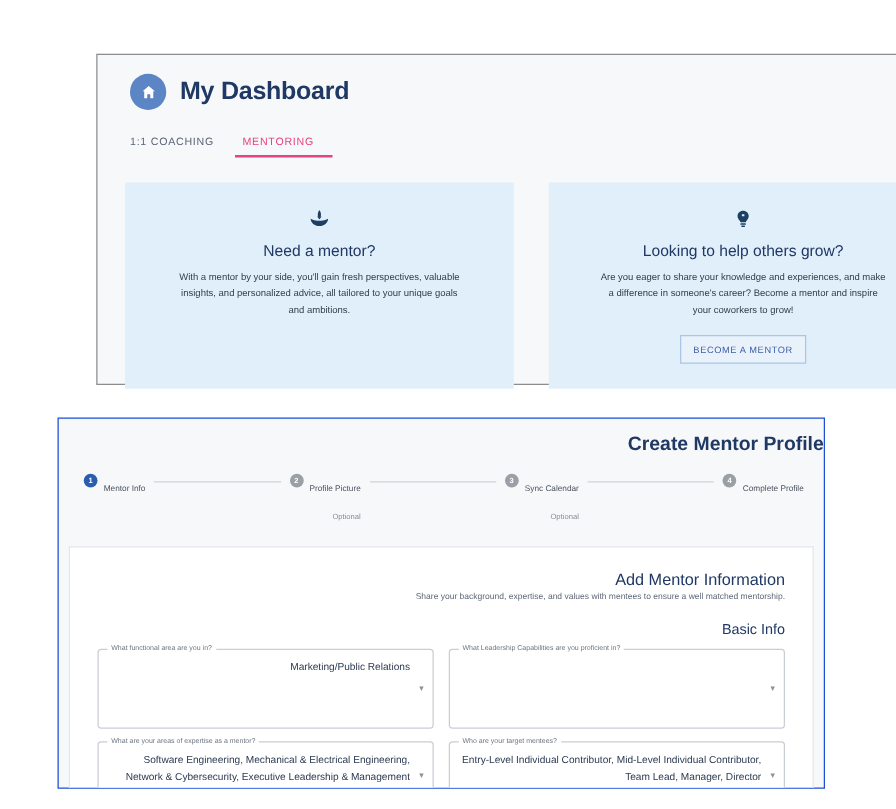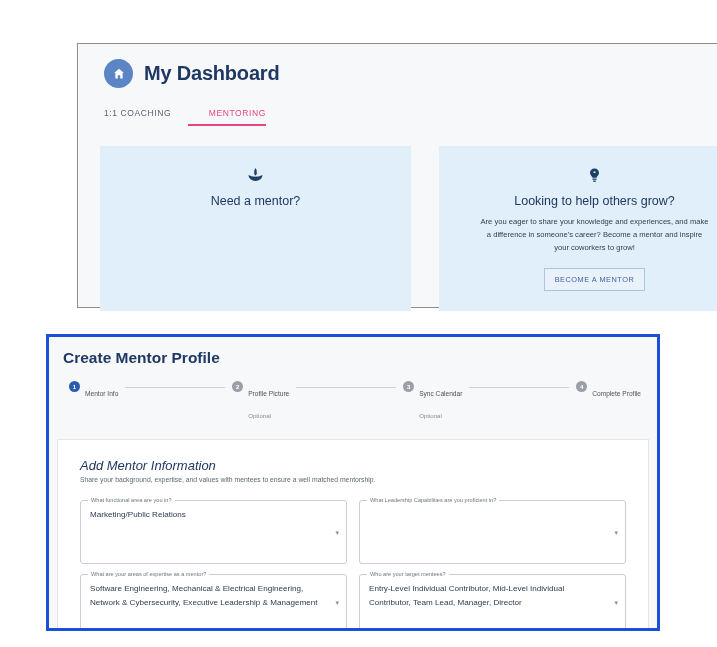--- a/index.html
+++ b/index.html
@@ -44,21 +44,21 @@
     gap: 0;
   }
   .tab {
     font-size: 8.5px; letter-spacing: 0.6px;
     padding: 0 0 6px 0;
     color: #5a6475;
     cursor: pointer;
     border-bottom: 2px solid transparent;
   }
   .tab.t1 { width: 84px; }
-  .tab.t2 { width: 78px; color:#e4447f; border-bottom-color:#e4447f; text-align:right; padding-left:6px;}
+  .tab.t2 { width: 78px; color:#e4447f; border-bottom-color:#e4447f; text-align:left; padding-left:6px;}
 
   .cards {
     display: flex; gap: 28px;
     margin: 20px 22px 0 22px;
   }
   .promo-card {
     flex: 1 1 0;
     background: #e1effa;
     padding: 16px 16px 20px 16px;
     text-align: center;
@@ -85,22 +85,23 @@
     padding: 6px 10px;
     cursor: pointer;
   }
 
   
   .form-panel {
     position: absolute;
     left: 46px; top: 334px;
     width: 614px; height: 297px;
     background: #f7f8f9;
-    border: 3px solid #1d4ed8;
+    border: 1px solid #1d4ed8;
     overflow: hidden;
+    text-align: right;
   }
   .form-title {
     font-size: 15.5px; font-weight: bold; color: #1f3864;
     padding: 12px 0 0 14px;
   }
 
   
   .stepper {
     display: flex; align-items: flex-start;
     margin: 13px 16px 0 20px;
@@ -123,21 +124,21 @@
   }
 
   .form-body {
     background: #ffffff;
     margin: 16px 8px 0 8px;
     border: 1px solid #e3e6ea;
     border-bottom: none;
     height: 218px;
     padding: 18px 22px 0 22px;
   }
-  .sec-title { font-size: 13px; color: #1f3864; margin-bottom: 3px; font-style: italic; }
+  .sec-title { font-size: 13px; color: #1f3864; margin-bottom: 3px; }
   .sec-sub { font-size: 6.8px; color: #5f6877; margin-bottom: 17px; }
   .basic-info { font-size: 11.5px; color: #1f3864; margin-bottom: 9px; }
 
   .grid {
     display: grid;
     grid-template-columns: 1fr 1fr;
     gap: 10px 12px;
   }
   .field {
     position: relative;
@@ -191,20 +192,21 @@
 
       <div class="promo-card">
         <div class="promo-icon">
           <svg width="19" height="19" viewBox="0 0 24 24" fill="#1c3f63">
             <path d="M12 2.6c-1.1 1.5-1.6 3.1-1.6 4.6 0 1 .2 1.9.6 2.8h2c.4-.9.6-1.8.6-2.8 0-1.5-.5-3.1-1.6-4.6z"></path>
             <path d="M9.6 8.8 12 12.2l2.4-3.4-2.4 1.1z"></path>
             <path d="M3.2 11.4c0 4.1 3.9 7.4 8.8 7.4s8.8-3.3 8.8-7.4c0 0-3.5 2.1-8.8 2.1s-8.8-2.1-8.8-2.1z"></path>
           </svg>
         </div>
         <div class="promo-title">Need a mentor?</div>
+        <div class="promo-body">With a mentor by your side, you'll gain fresh perspectives, valuable insights, and personalized advice, all tailored to your unique goals and ambitions.</div>
       </div>
 
       <div class="promo-card">
         <div class="promo-icon">
           <svg width="17" height="19" viewBox="0 0 24 24" fill="#1c3f63">
             <path d="M12 2.2c-3.6 0-6.3 2.7-6.3 6 0 2.3 1.2 3.8 2.2 5 .7.8 1.1 1.4 1.2 2.1h5.8c.1-.7.5-1.3 1.2-2.1 1-1.2 2.2-2.7 2.2-5 0-3.3-2.7-6-6.3-6zm-1.4 4.1h2.8v2.1h-2.8z"></path>
             <rect x="8.9" y="16.3" width="6.2" height="1.7" rx="0.6"></rect>
             <rect x="9.8" y="19" width="4.4" height="1.7" rx="0.8"></rect>
           </svg>
         </div>
@@ -254,20 +256,21 @@
           <span class="step-label">Complete Profile</span>
         </span>
       </div>
 
     </div>
 
     <div class="form-body">
 
       <div class="sec-title">Add Mentor Information</div>
       <div class="sec-sub">Share your background, expertise, and values with mentees to ensure a well matched mentorship.</div>
+      <div class="basic-info">Basic Info</div>
 
       <div class="grid">
 
         <div class="field">
           <span class="field-label">What functional area are you in?</span>
           <div class="field-value">Marketing/Public Relations</div>
           <span class="caret mid">▾</span>
         </div>
 
         <div class="field tall">

